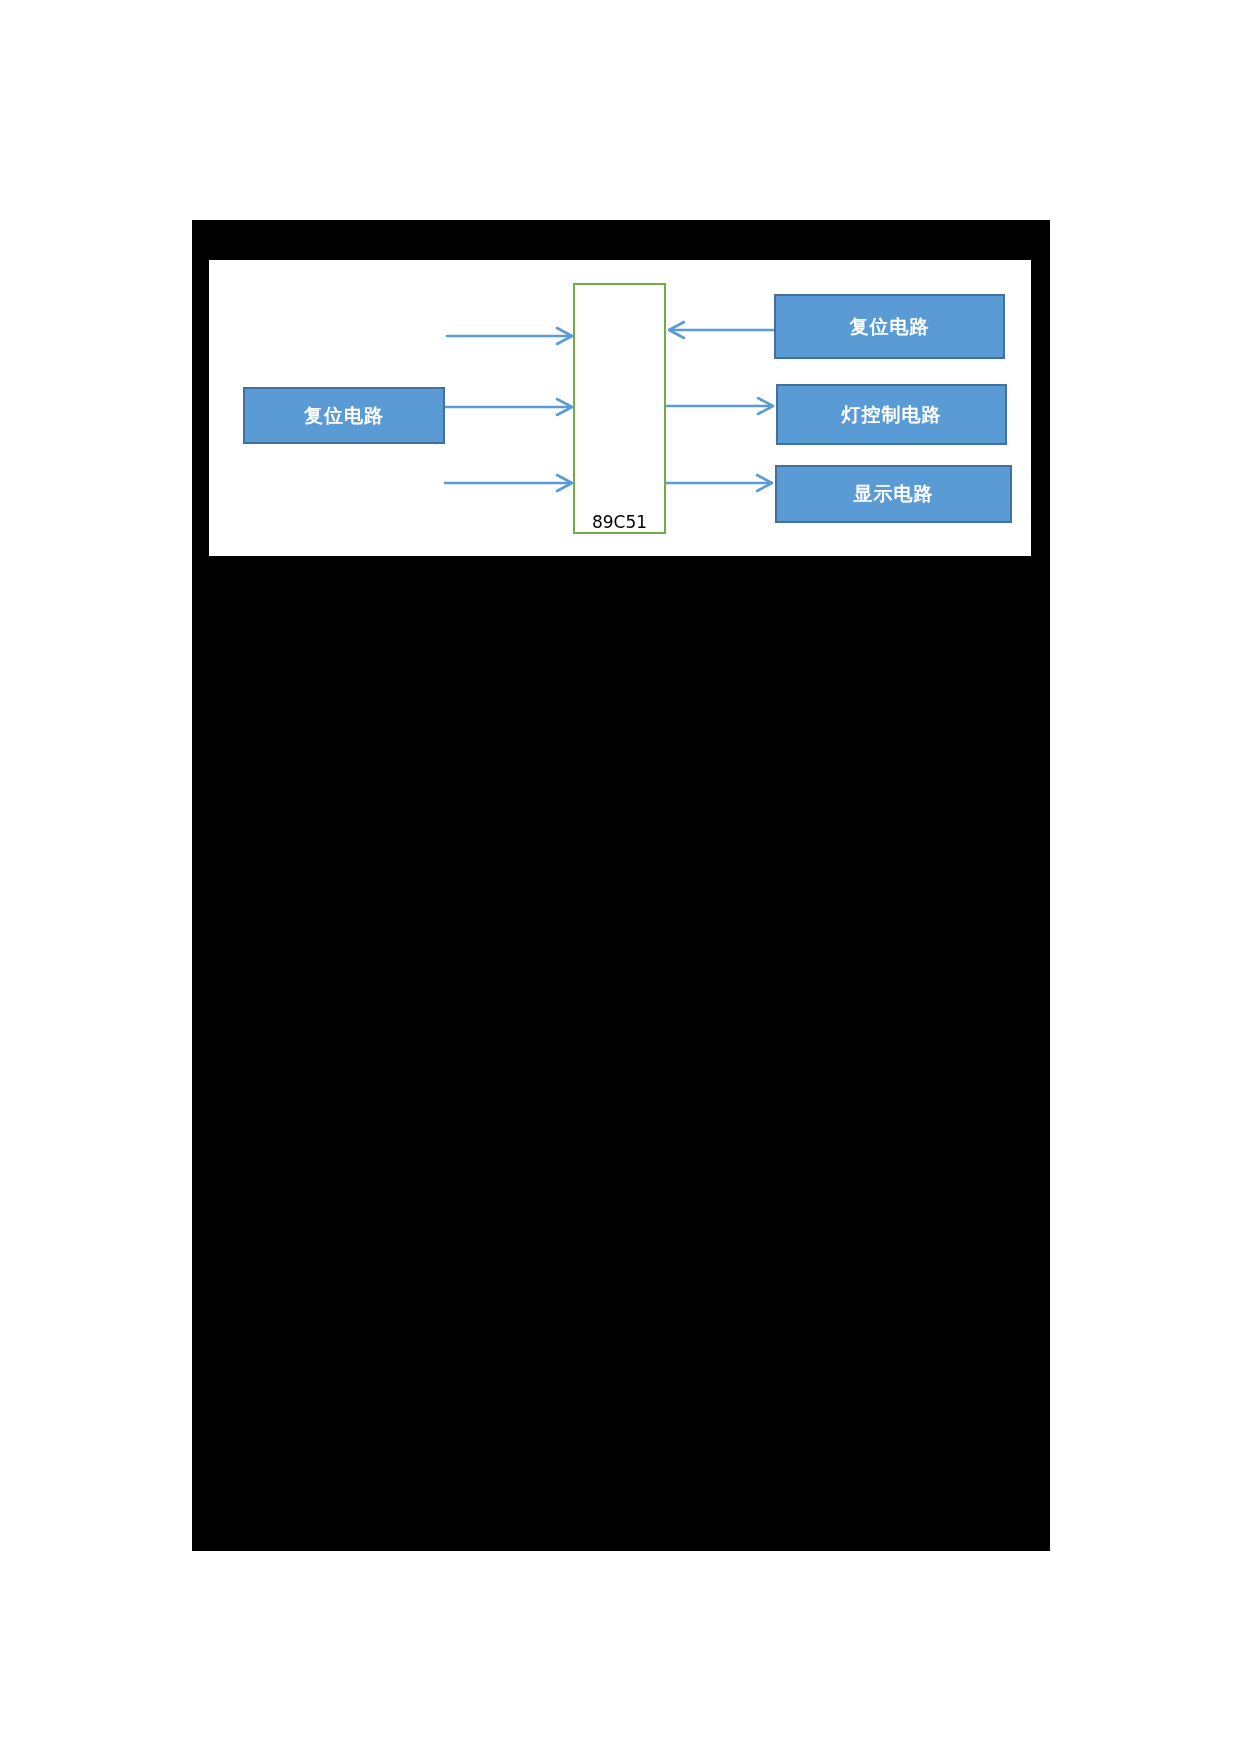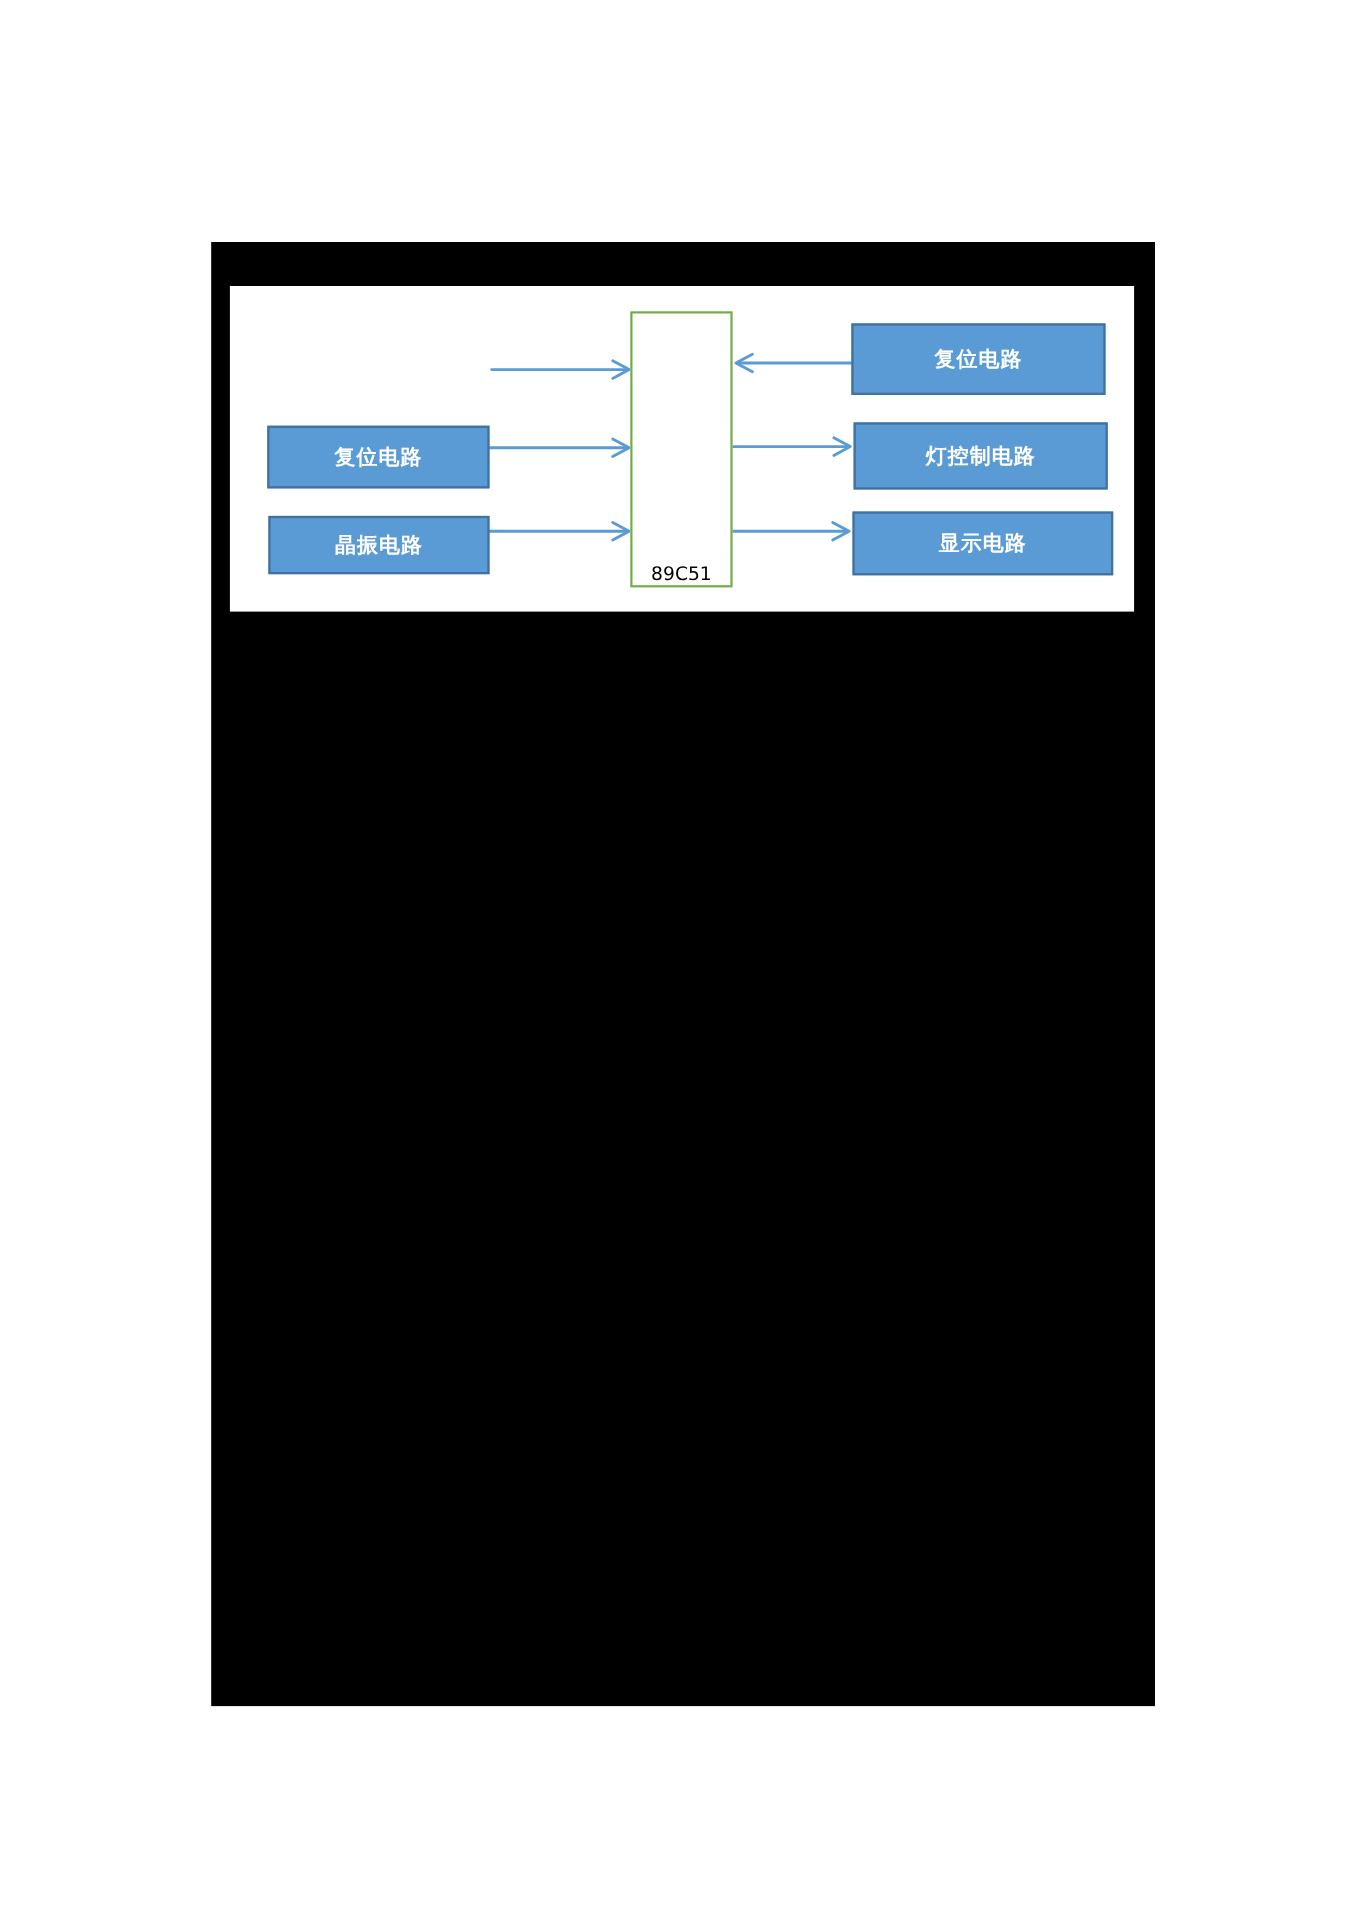--- a/index.html
+++ b/index.html
@@ -93,23 +93,20 @@
 
       <g>
         <line x1="457" y1="223" x2="561" y2="223"></line>
         <polyline points="548,215 563,223 548,231"></polyline>
       </g>
     </svg>
 
     <div class="node in2">
       <span>复位电路</span>
     </div>
-    <div class="node in3">
-      <span>晶振电路</span>
-    </div>
 
     <div class="chip">
       <span>89C51</span>
     </div>
 
     <div class="node out1">
       <span>复位电路</span>
     </div>
     <div class="node out2">
       <span>灯控制电路</span>

